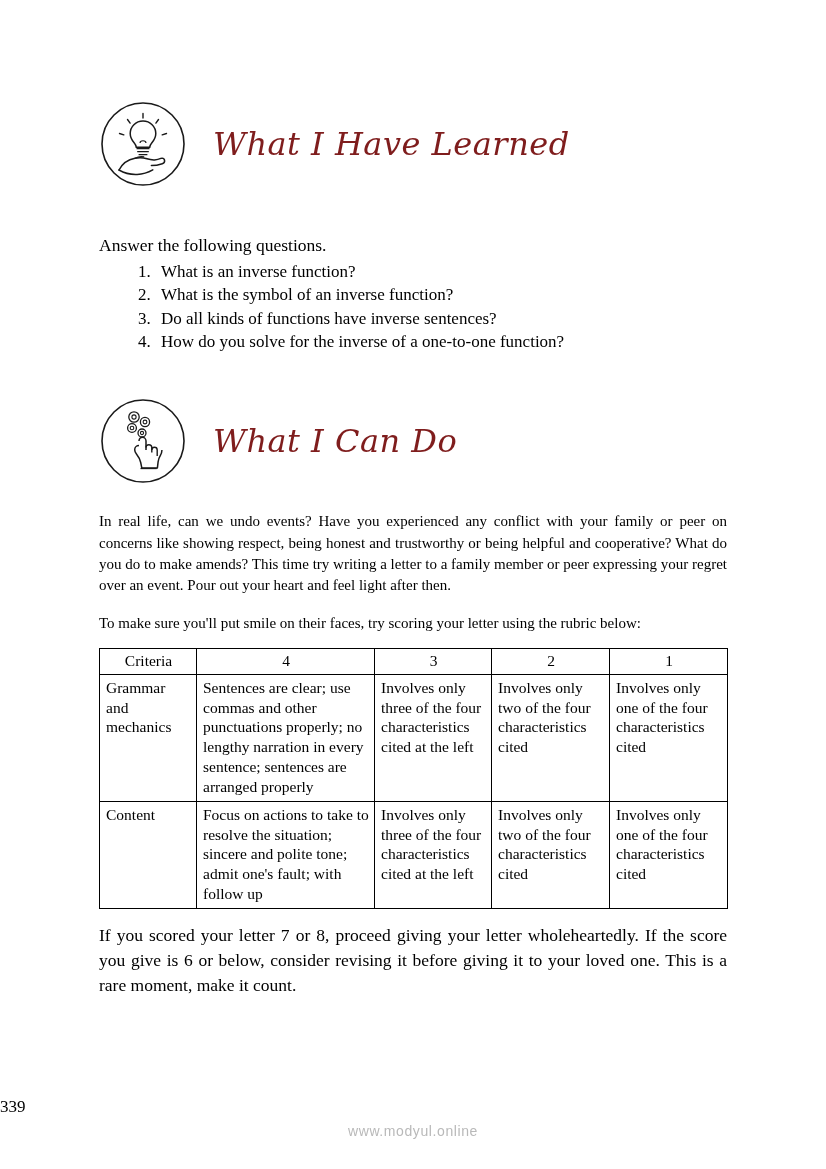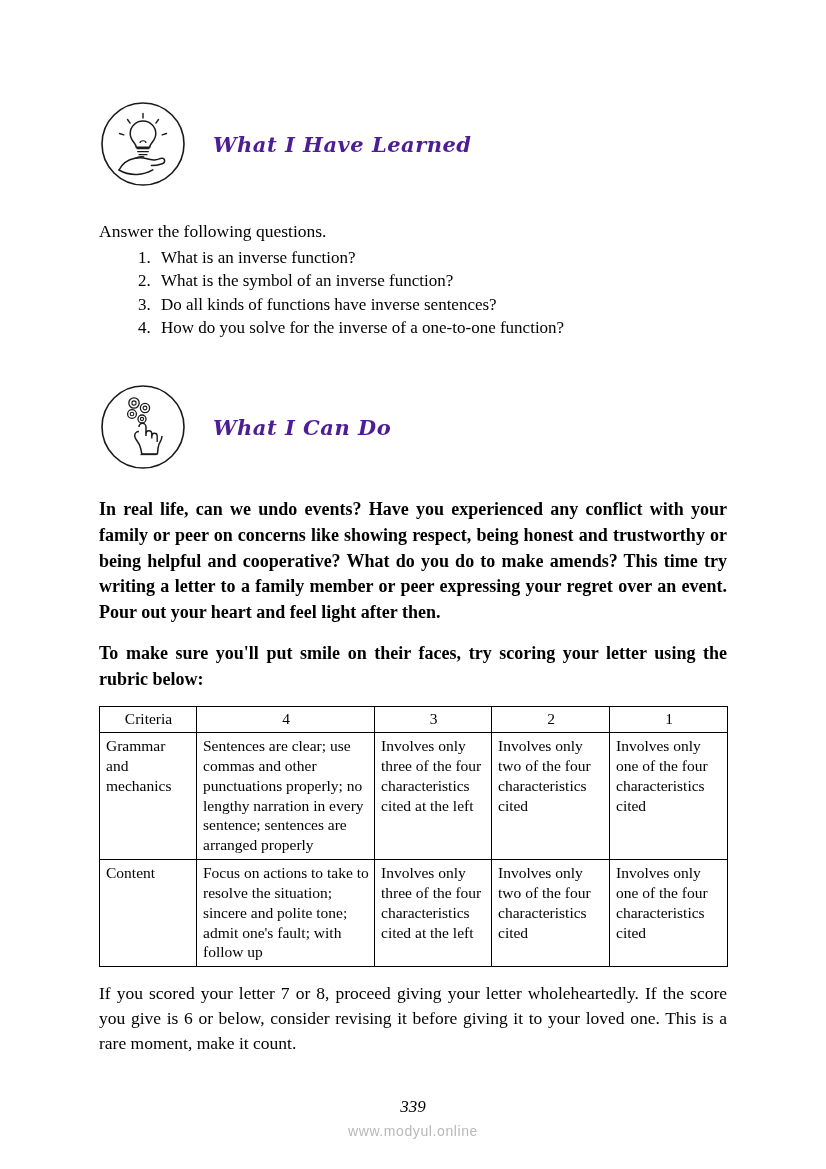--- a/index.html
+++ b/index.html
@@ -30,48 +30,47 @@
     gap: 26px;
   }
   .section-header.first { padding-top: 100px; }
   .section-icon {
     width: 88px;
     height: 88px;
     flex: 0 0 88px;
   }
   .section-title {
     font-family: "DejaVu Serif", serif;
-    font-weight: bold;
+    font-weight: normal;
     font-style: italic;
-    font-size: 21px;
+    font-size: 32px;
     letter-spacing: 0.5px;
-    color: #4c1d95;
+    color: #7f1d1d;
     white-space: nowrap;
   }
 
   
   .intro {
     font-size: 17.5px;
-    margin-top: 32px;
+    margin-top: 46px;
     line-height: 1.35;
   }
   ol.questions {
     margin: 2px 0 0 0;
     padding-left: 56px;
     font-size: 17px;
     line-height: 1.38;
   }
   ol.questions li { padding-left: 6px; }
 
   .para {
-    font-size: 18px;
+    font-size: 15px;
     line-height: 1.42;
     text-align: justify;
     margin-top: 16px;
-    font-weight: bold;
   }
   .para.first-para { margin-top: 26px; }
 
   
   table.rubric {
     border-collapse: collapse;
     width: 628px;
     margin-top: 14px;
     margin-left: 0;
     table-layout: fixed;
@@ -101,23 +100,21 @@
     text-align: justify;
     margin-top: 14px;
   }
 
   
   .page-number {
     position: absolute;
     left: 0;
     right: 0;
     top: 1097px;
-    text-align: center;
     font-size: 17px;
-    font-style: italic;
   }
   .watermark {
     position: absolute;
     left: 0;
     right: 0;
     top: 1123px;
     text-align: center;
     font-size: 14px;
     font-family: "Liberation Sans", sans-serif;
     color: #b9b9b9;

